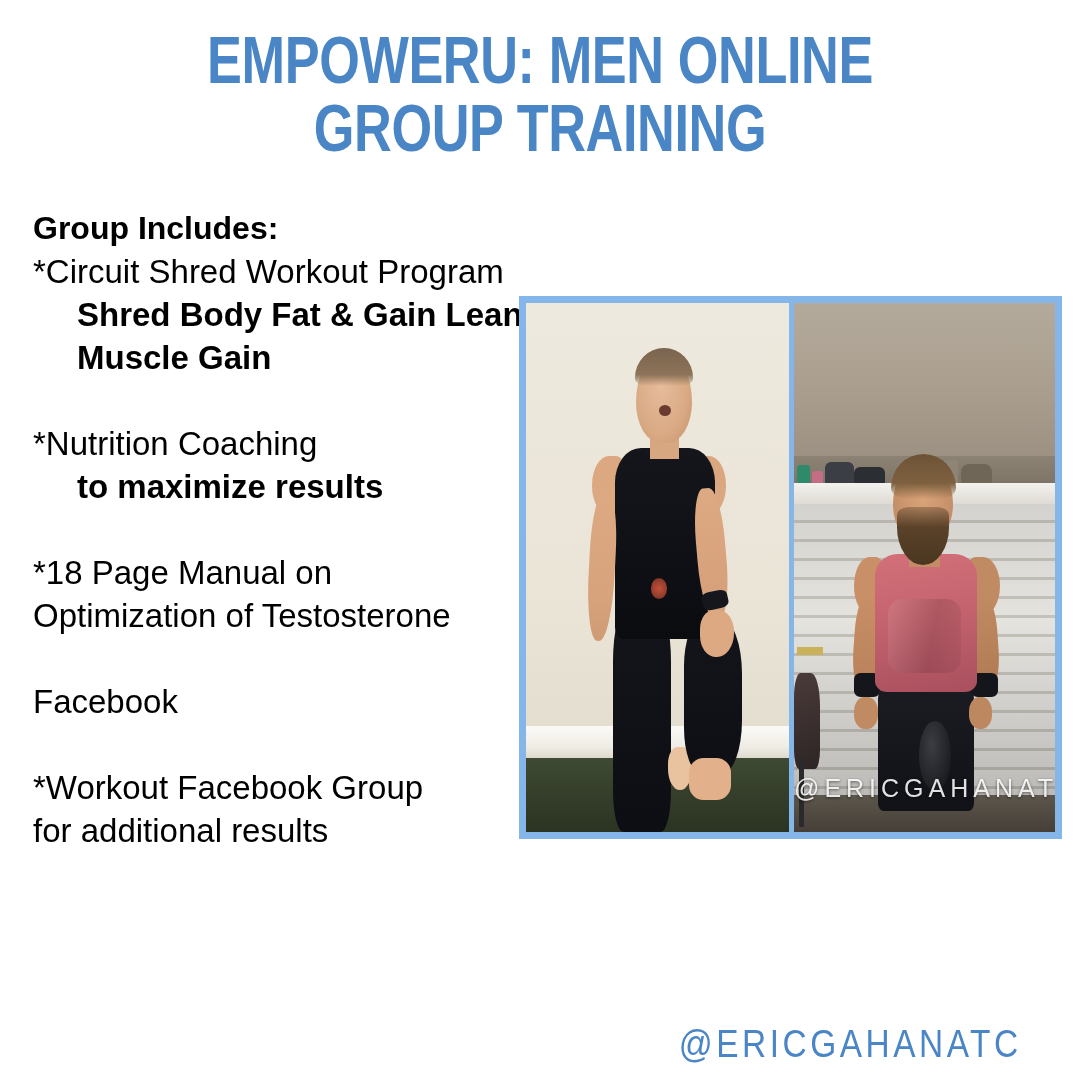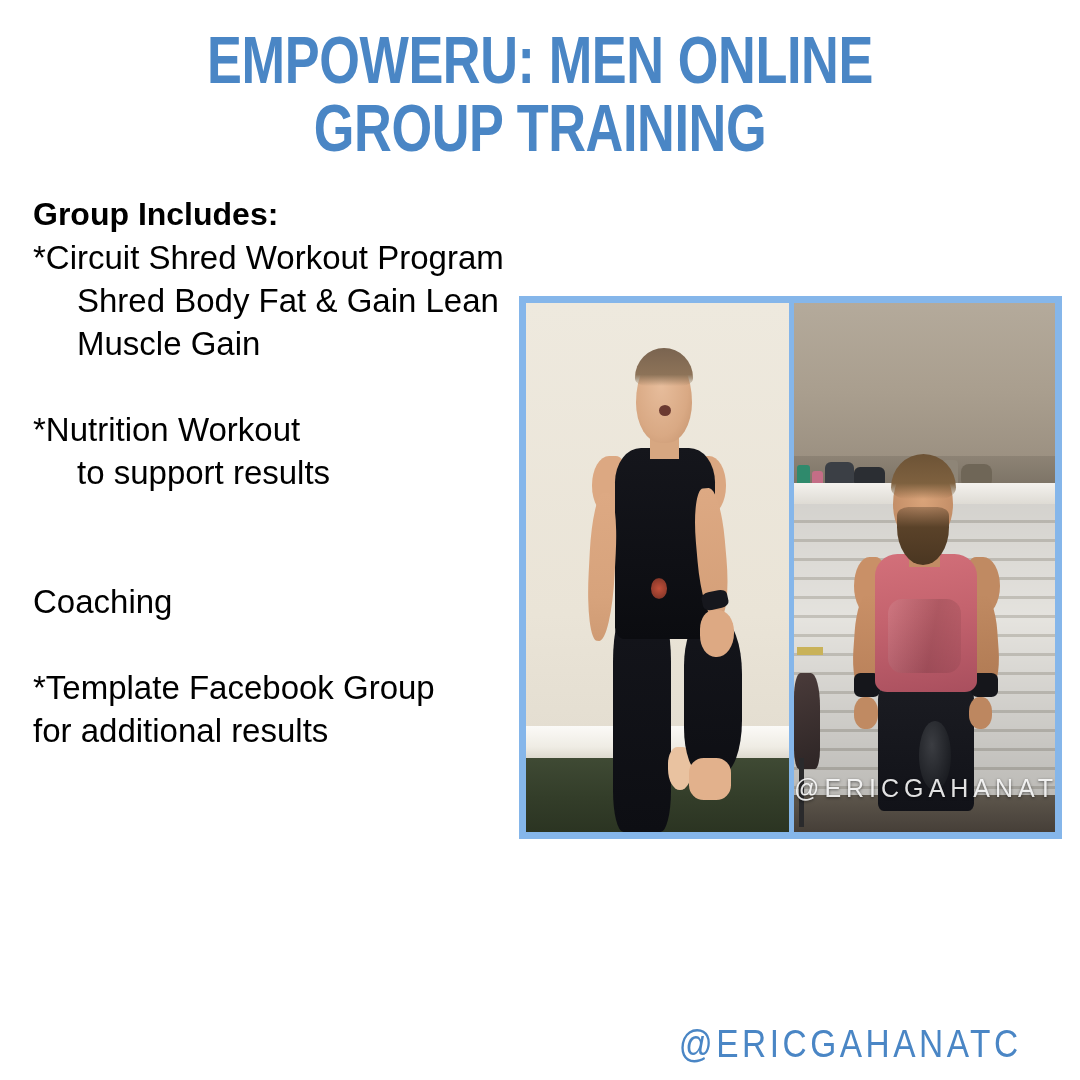--- a/index.html
+++ b/index.html
@@ -47,30 +47,31 @@
     top: 193px;
     width: 490px;
     color: #000000;
     font-size: 33px;
     line-height: 43px;
   }
   .copy .lead {
     font-weight: bold;
     font-size: 32px;
     line-height: 42px;
-    margin: 0 0 1px 0;
+    margin: 14px 0 1px 0;
   }
   .block {
     margin: 0 0 0 0;
   }
   .block .line {
     white-space: pre;
   }
   .block .line.indent {
     padding-left: 44px;
+    font-weight: bold;
   }
   .spacer {
     height: 43px;
   }
 
   
   .photo-frame {
     position: absolute;
     left: 519px;
     top: 296px;
@@ -345,34 +346,38 @@
     <div class="lead">Group Includes:</div>
 
     <div class="block">
       <div class="line">*Circuit Shred Workout Program</div>
       <div class="line indent">Shred Body Fat &amp; Gain Lean</div>
       <div class="line indent">Muscle Gain</div>
     </div>
     <div class="spacer"></div>
 
     <div class="block">
-      <div class="line">*Nutrition Workout</div>
-      <div class="line indent">to support results</div>
+      <div class="line">*Nutrition Coaching</div>
+      <div class="line indent">to maximize results</div>
     </div>
     <div class="spacer"></div>
 
+    <div class="block">
+      <div class="line">*18 Page Manual on</div>
+      <div class="line">Optimization of Testosterone</div>
+    </div>
     <div class="spacer"></div>
 
     <div class="block">
-      <div class="line">Coaching</div>
+      <div class="line">Facebook</div>
     </div>
     <div class="spacer"></div>
 
     <div class="block">
-      <div class="line">*Template Facebook Group</div>
+      <div class="line">*Workout Facebook Group</div>
       <div class="line">for additional results</div>
     </div>
   </div>
 
   <div class="photo-frame">
 
     <div class="photo left">
       <div class="wall-l"></div>
       <div class="baseboard-l"></div>
       <div class="floor-l"></div>

